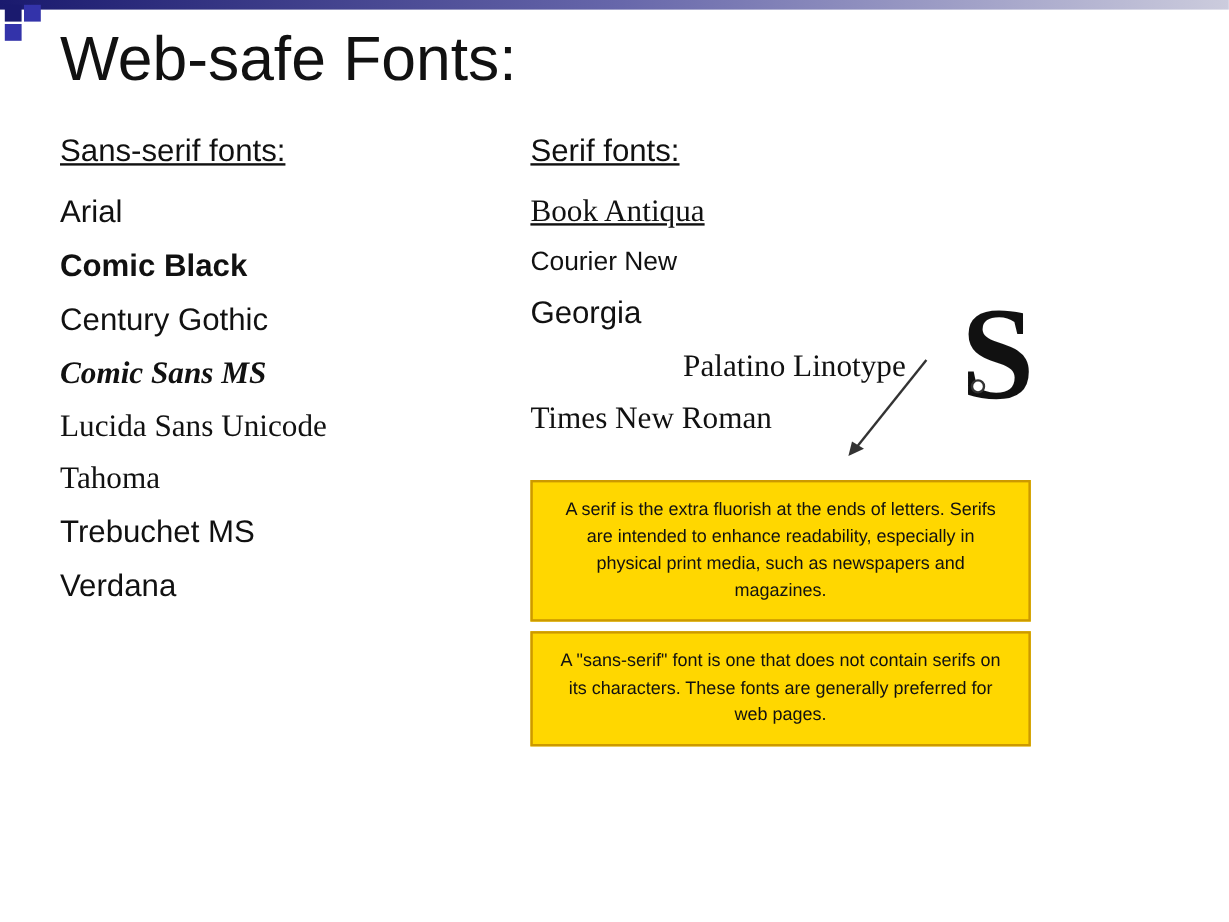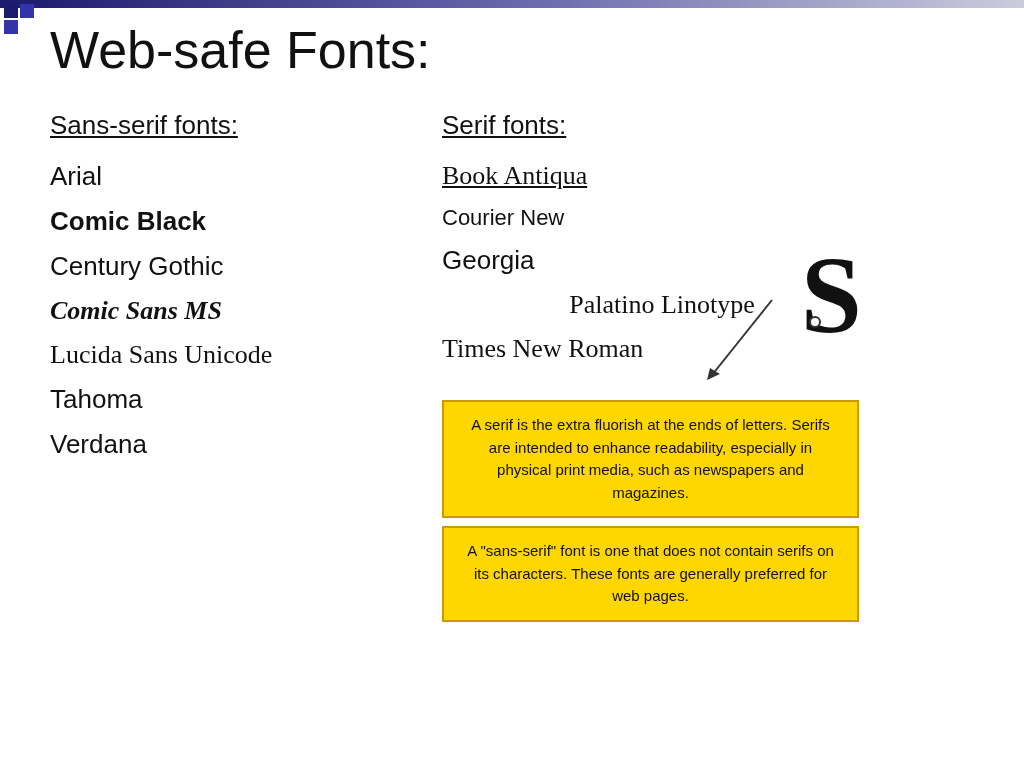--- a/index.html
+++ b/index.html
@@ -71,21 +71,21 @@
       font-size: 26px;
       color: #111;
     }
 
     
     .font-arial { font-family: Arial, sans-serif; }
     .font-arial-black { font-family: 'Arial Black', Arial, sans-serif; font-weight: 900; }
     .font-century-gothic { font-family: 'Century Gothic', 'Gill Sans', Optima, sans-serif; }
     .font-comic-sans { font-family: 'Comic Sans MS', cursive; font-style: italic; font-weight: bold; }
     .font-lucida { font-family: Liberation Serif, serif; }
-    .font-tahoma { font-family: Liberation Sans, sans-serif; }
+    .font-tahoma { font-family: Liberation Serif, serif; }
     .font-trebuchet { font-family: 'Trebuchet MS', Helvetica, sans-serif; }
     .font-verdana { font-family: Verdana, Geneva, sans-serif; }
 
     .font-book-antiqua { font-family: 'Book Antiqua', Palatino, serif; text-decoration: underline; }
     .font-courier { font-family: Liberation Sans, sans-serif; font-size: 22px; }
     .font-georgia { font-family: Liberation Sans, sans-serif; }
     .font-palatino { font-family: 'Palatino Linotype', 'Book Antiqua', Palatino, serif; text-align: center; }
     .font-times { font-family: 'Times New Roman', Times, serif; }
 
     
@@ -177,20 +177,21 @@
 
     <div class="col-left">
       <div class="col-header">Sans-serif fonts:</div>
 
       <div class="font-item font-arial">Arial</div>
       <div class="font-item font-arial-black">Comic Black</div>
       <div class="font-item font-century-gothic">Century Gothic</div>
       <div class="font-item font-comic-sans"><em>Comic Sans MS</em></div>
       <div class="font-item font-lucida">Lucida Sans Unicode</div>
       <div class="font-item font-tahoma">Tahoma</div>
+      <div class="font-item font-trebuchet">Trebuchet MS</div>
       <div class="font-item font-verdana">Verdana</div>
     </div>
 
     <div class="col-right">
       <div class="col-header">Serif fonts:</div>
 
       <div class="font-item font-book-antiqua">Book Antiqua</div>
       <div class="font-item font-courier">Courier New</div>
       <div class="font-item font-georgia">Georgia</div>
       <div class="font-item font-palatino">Palatino Linotype</div>

